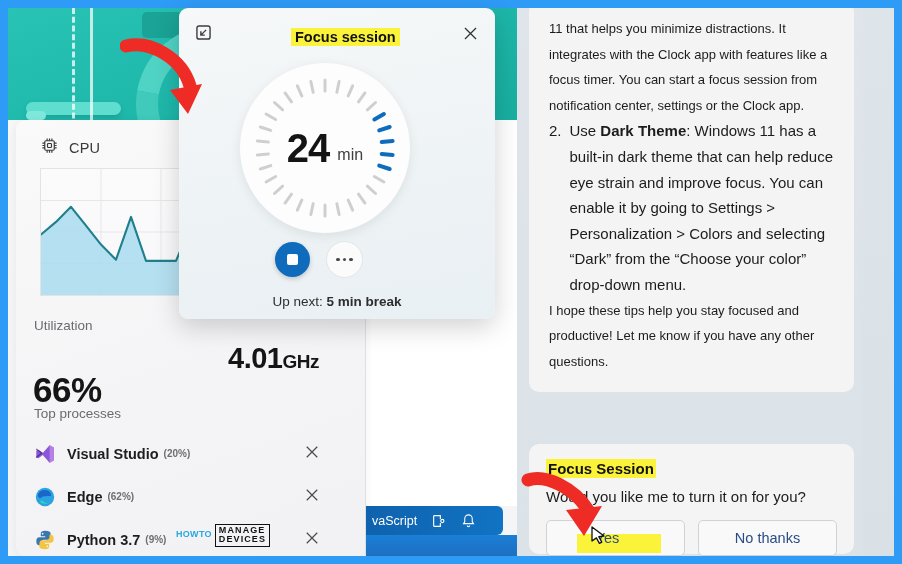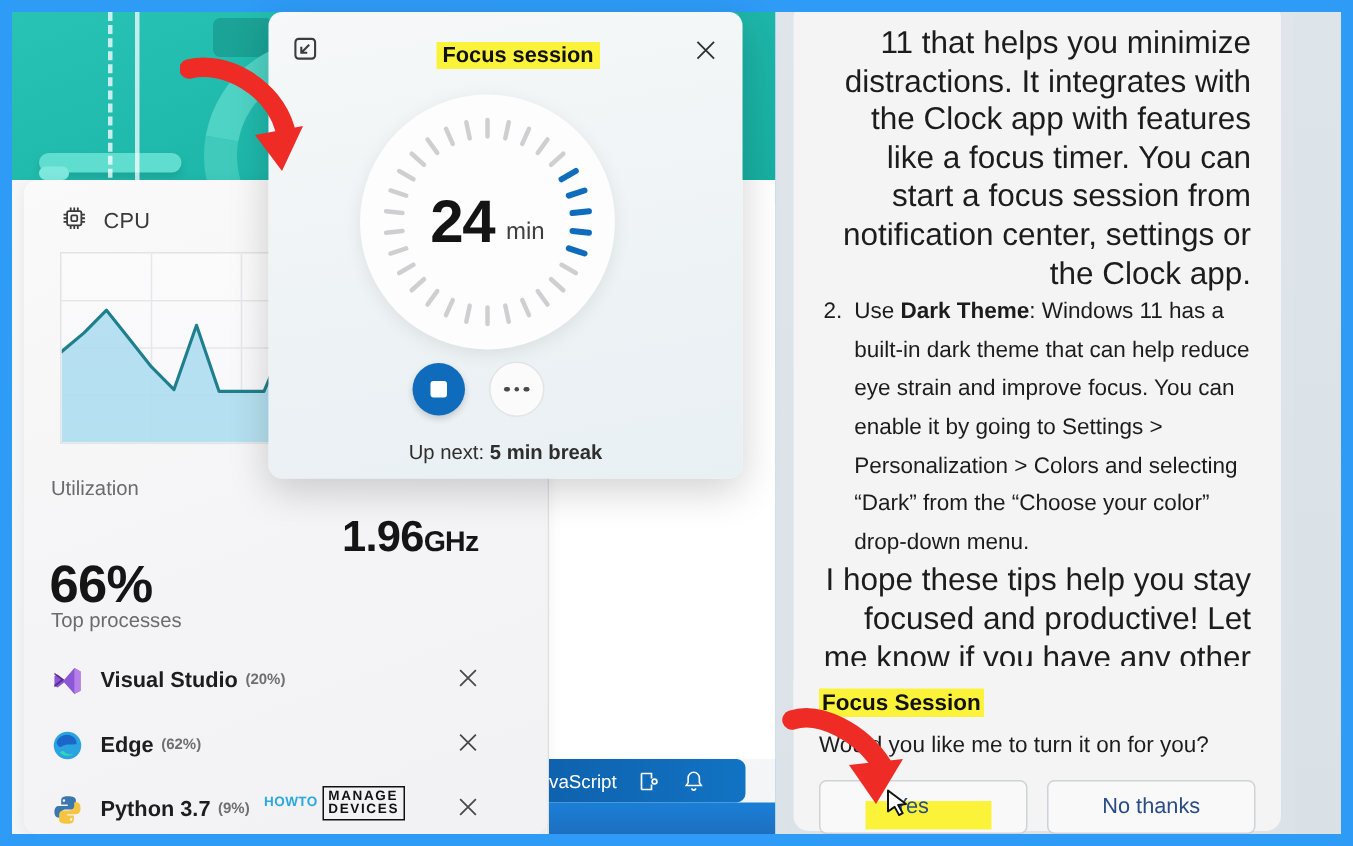--- a/index.html
+++ b/index.html
@@ -92,41 +92,41 @@
 
   
   .editor-strip{
     position:absolute;left:358px;top:112px;width:151px;height:386px;background:#ffffff;
   }
   .status-bar{
     position:absolute;left:358px;top:498px;width:131px;height:29px;
     background:linear-gradient(90deg,#0f62ad 0%,#1173c4 100%);
     border-radius:0 6px 6px 0;
     display:flex;align-items:center;gap:14px;color:#ffffff;font-size:12.5px;
-    overflow:hidden;
+    padding-left:6px;overflow:hidden;
   }
   .status-bar .sb-ico{width:16px;height:16px;display:inline-block;}
   .desk-bottom{
     position:absolute;left:358px;top:527px;width:151px;height:21px;
     background:linear-gradient(180deg,#1a7fd6 0%,#1e6fc0 100%);
   }
 
   
   .right-pane{
     position:absolute;left:517px;top:8px;width:377px;height:548px;
     background:linear-gradient(180deg,#dfe5ea 0%,#dbe2e8 100%);
     overflow:hidden;
   }
   .chat-card{
     position:absolute;left:12px;top:-6px;width:325px;
     background:#f4f4f4;border-radius:10px;
     padding:14px 20px 18px 20px;
     box-sizing:border-box;
   }
-  .chat-card p{margin:0;font-size:21px;line-height:25.6px;color:#1c1c1c;text-align:right;}
+  .chat-card p{margin:0;font-size:13px;line-height:25.6px;color:#1c1c1c;}
   .chat-list{margin:0;padding:0;list-style:none;}
   .chat-li{display:flex;gap:8px;font-size:15px;line-height:25.6px;color:#1c1c1c;}
   .chat-li .num{flex:none;}
   .chat-para{margin-top:19px;}
   b{font-weight:bold;}
 
   .prompt-card{
     position:absolute;left:12px;top:436px;width:325px;height:110px;
     background:#f4f4f4;border-radius:10px;box-sizing:border-box;
     padding:14px 17px 0 17px;
@@ -264,21 +264,21 @@
             <line x1="240" y1="0" x2="240" y2="126"></line>
           </g>
           <polygon fill="#a9dcee" fill-opacity="0.85" points="0,126 0,65.5 15,52.9 30,37.8 45,56.7 60,75.6 75,90.7 90,47.9 105,91.9 120,91.9 135,91.9 150,56.7 165,30.2 180,44 195,43.1 210,35.3 225,37.8 240,69.3 255,105.8 270,73.1 285,63 300,71.6 300,126"></polygon>
           <polyline fill="none" stroke="#1f7f8c" stroke-width="2.1" stroke-linejoin="round" stroke-linecap="round" points="0,65.5 15,52.9 30,37.8 45,56.7 60,75.6 75,90.7 90,47.9 105,91.9 120,91.9 135,91.9 150,56.7 165,30.2 180,44 195,43.1 210,35.3 225,37.8 240,69.3 255,105.8 270,73.1 285,63 300,71.6"></polyline>
         </svg>
       </div>
 
       <div class="util-label">Utilization</div>
       <div class="util-value">66%</div>
       <div class="ghz-value">
-        <span>1.96</span><span class="unit">GHz</span>
+        <span>4.01</span><span class="unit">GHz</span>
       </div>
       <div class="proc-label">Top processes</div>
 
       <div class="proc-list">
 
         <div class="proc-row">
           <span class="proc-ico">
             <svg width="22" height="22" viewBox="0 0 24 24">
               <path d="M17 2.5 9.6 11 4.8 7.3 2.5 8.4v7.2l2.3 1.1L9.6 13l7.4 8.5L21.5 19V5z" fill="#8a57d6"></path>
               <path d="M9.6 11 2.5 16.6v-1.9L7.4 11 2.5 7.3V6z" fill="#5c2d91"></path>

